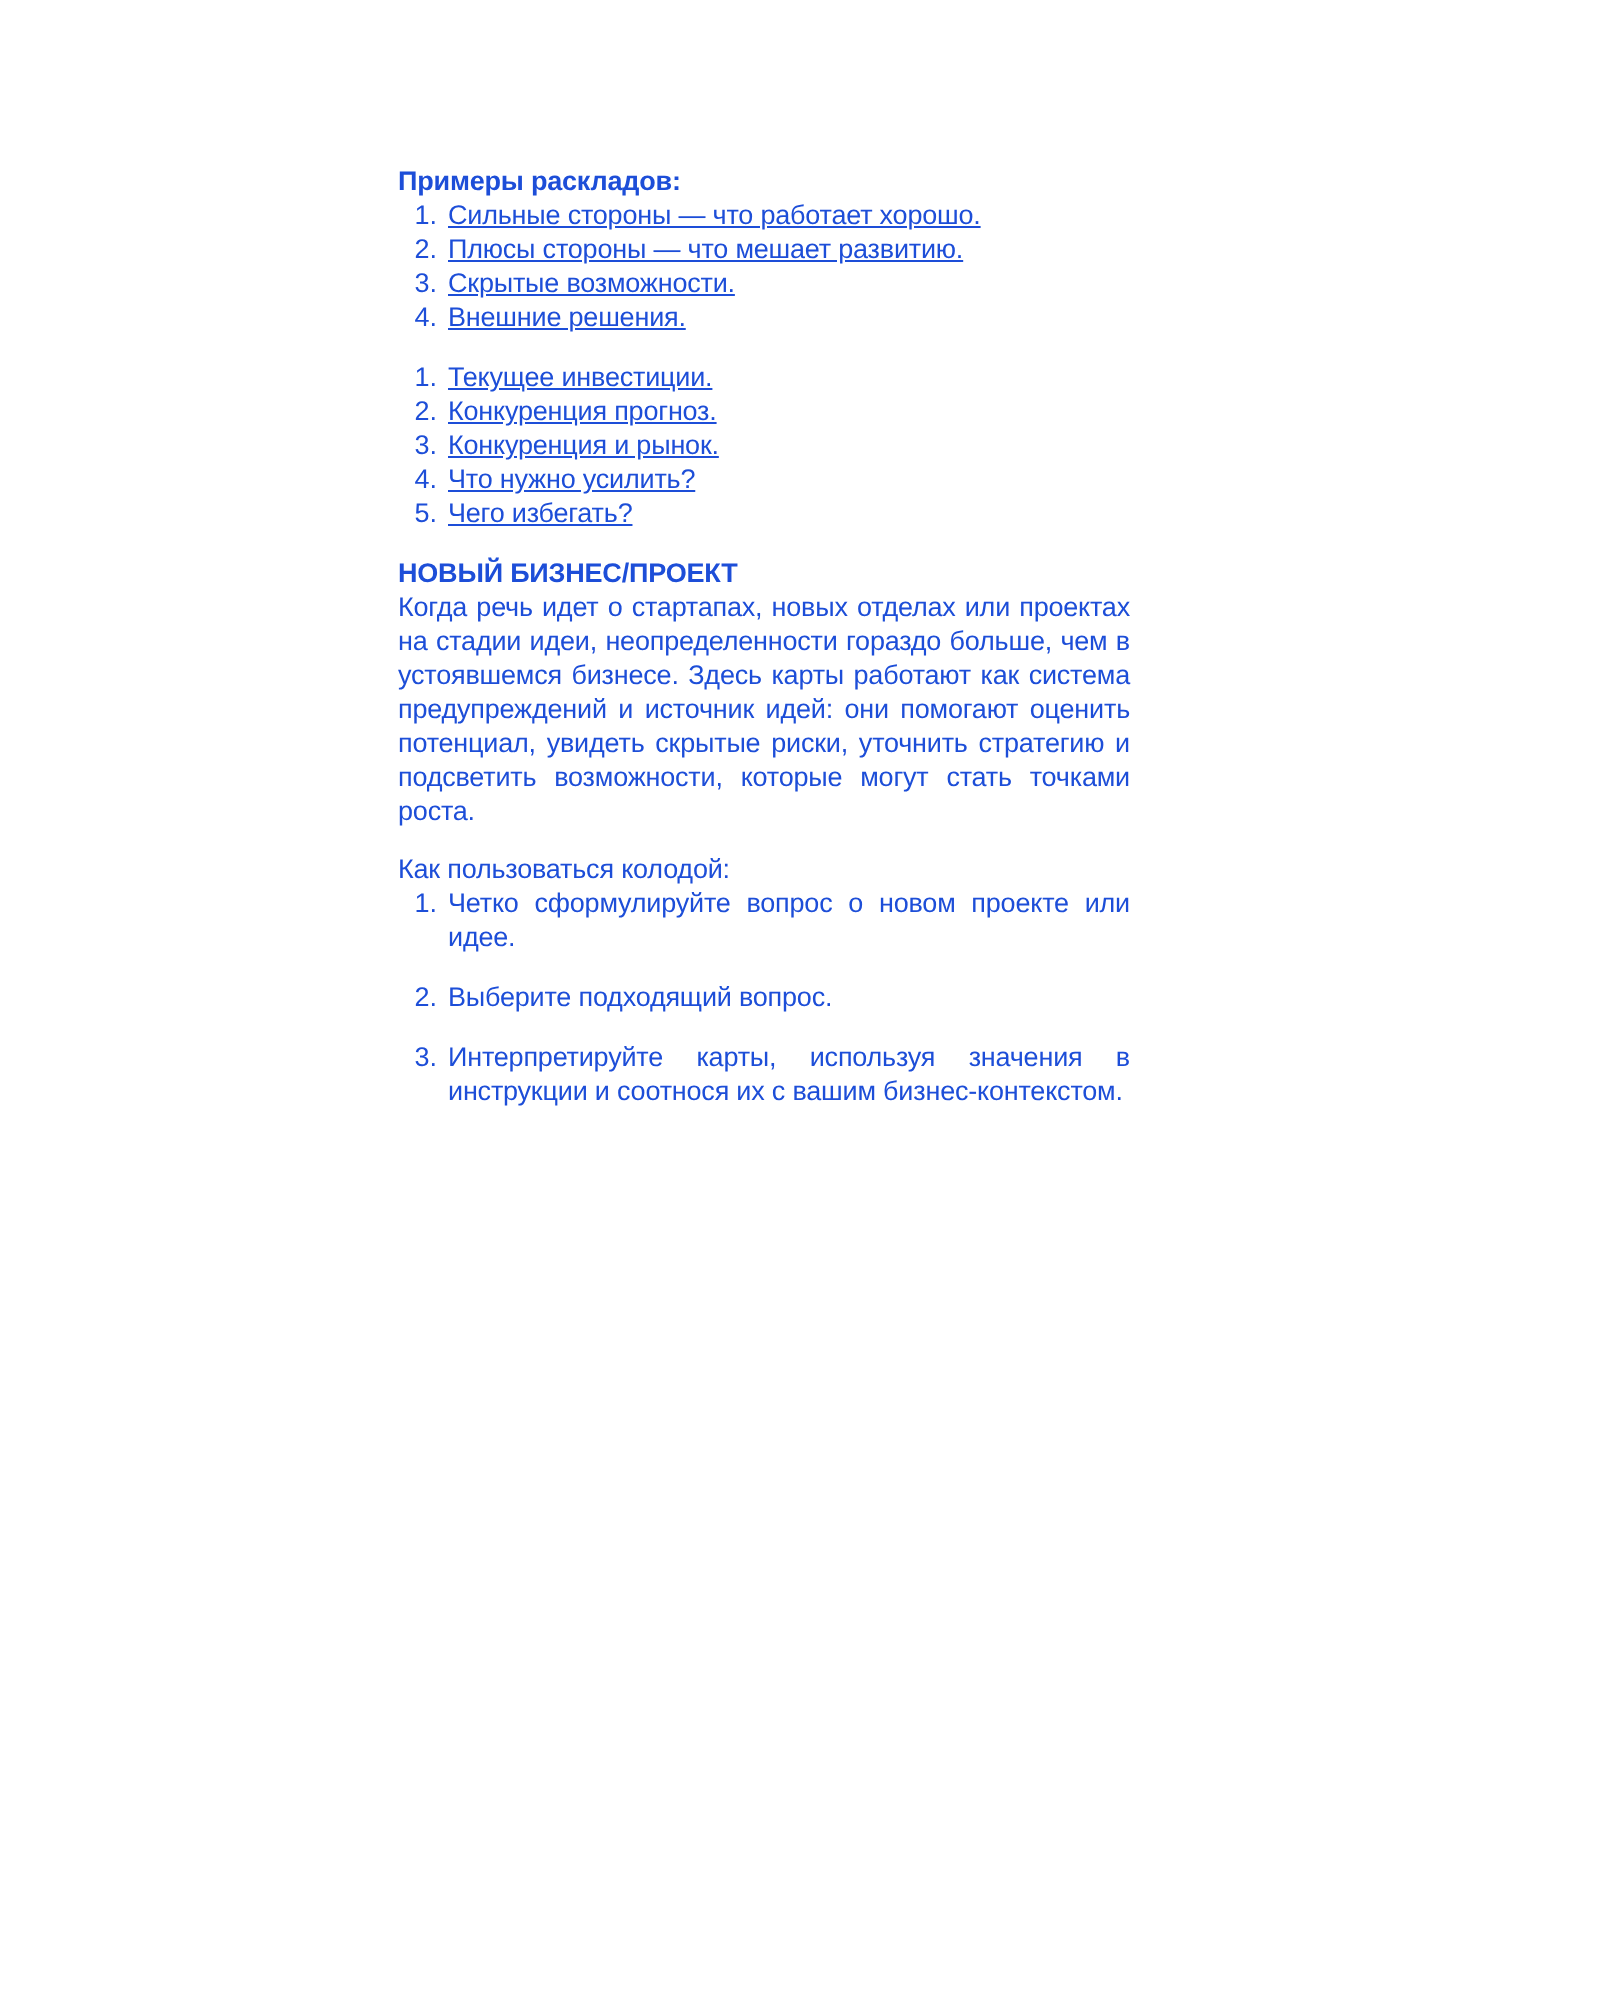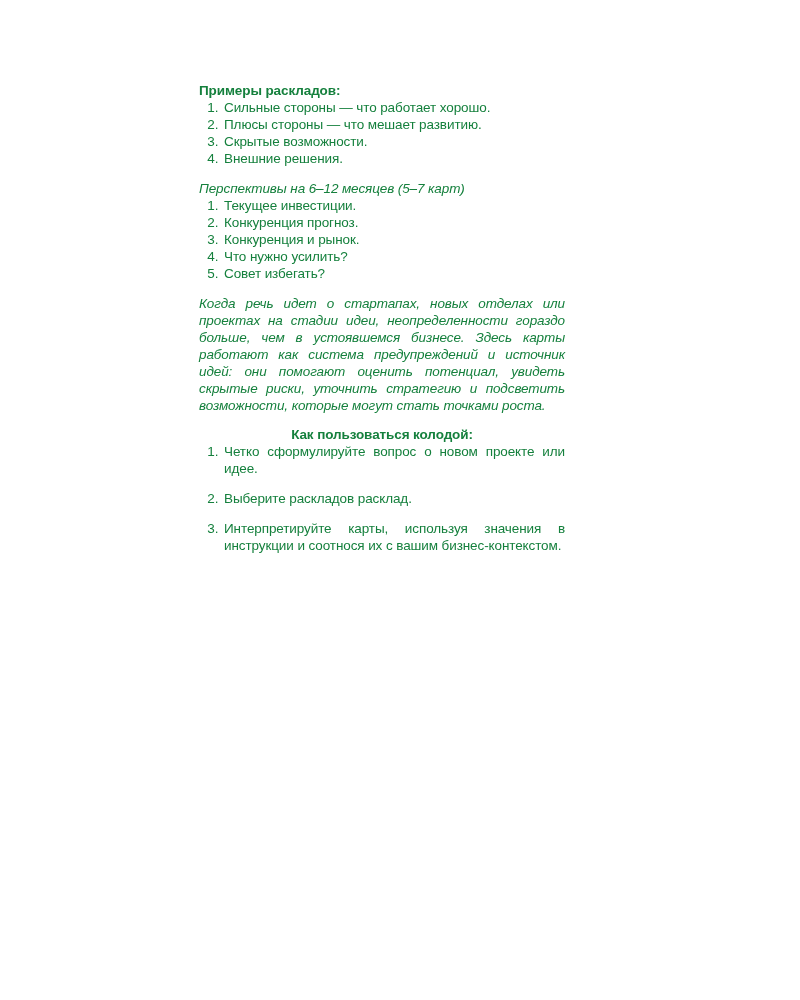--- a/index.html
+++ b/index.html
@@ -6,21 +6,21 @@
     margin: 0;
     padding: 0;
     background: #ffffff;
   }
   .page {
     position: relative;
     width: 800px;
     height: 800px;
     background: #ffffff;
     font-family: "Liberation Sans", "DejaVu Sans", sans-serif;
-    color: #15803d;
+    color: #1d4ed8;
     overflow: hidden;
   }
   .text-block {
     position: absolute;
     left: 199px;
     top: 82px;
     width: 366px;
     font-size: 13.5px;
     line-height: 17px;
     letter-spacing: -0.1px;
@@ -30,41 +30,40 @@
     font-weight: bold;
     margin-bottom: 14px;
   }
   .spread-title {
     font-style: italic;
     margin-bottom: 17px;
   }
   ol.spread-list {
     margin: 0 0 13px 0;
     padding-left: 23px;
+    text-decoration: underline;
   }
   ol.spread-list li {
     padding-left: 2px;
   }
   .summary-para {
     text-align: justify;
     margin-bottom: 40px !important;
   }
   .section-heading {
     font-weight: bold;
     margin-bottom: 19px;
   }
   .section-para {
     text-align: justify;
     margin-bottom: 12px !important;
-    font-style: italic;
   }
   .howto-heading {
-    font-weight: bold;
+    font-weight: normal;
     margin-bottom: 13px;
-    text-align: center;
   }
   ol.howto-list {
     margin: 0;
     padding-left: 23px;
   }
   ol.howto-list li {
     padding-left: 2px;
     margin-bottom: 13px;
     text-align: justify;
   }
@@ -87,37 +86,37 @@
 
     <p class="h-bold">Примеры раскладов:</p>
 
     <ol class="spread-list">
       <li>Сильные стороны — что работает хорошо.</li>
       <li>Плюсы стороны — что мешает развитию.</li>
       <li>Скрытые возможности.</li>
       <li>Внешние решения.</li>
     </ol>
 
-    <p class="spread-title">Перспективы на 6–12 месяцев (5–7 карт)</p>
     <ol class="spread-list">
       <li>Текущее инвестиции.</li>
       <li>Конкуренция прогноз.</li>
       <li>Конкуренция и рынок.</li>
       <li>Что нужно усилить?</li>
-      <li>Совет избегать?</li>
+      <li>Чего избегать?</li>
     </ol>
 
 
 
+    <p class="section-heading">НОВЫЙ БИЗНЕС/ПРОЕКТ</p>
 
     <p class="section-para">Когда речь идет о стартапах, новых отделах или проектах на стадии идеи, неопределенности гораздо больше, чем в устоявшемся бизнесе. Здесь карты работают как система предупреждений и источник идей: они помогают оценить потенциал, увидеть скрытые риски, уточнить стратегию и подсветить возможности, которые могут стать точками роста.</p>
 
     <p class="howto-heading">Как пользоваться колодой:</p>
     <ol class="howto-list">
       <li>Четко сформулируйте вопрос о новом проекте или идее.</li>
-      <li>Выберите раскладов расклад.</li>
+      <li>Выберите подходящий вопрос.</li>
       <li>Интерпретируйте карты, используя значения в инструкции и соотнося их с вашим бизнес-контекстом.</li>
     </ol>
 
   </div>
 
   <div class="page-number">9</div>
 </div>
 
 </body></html>

